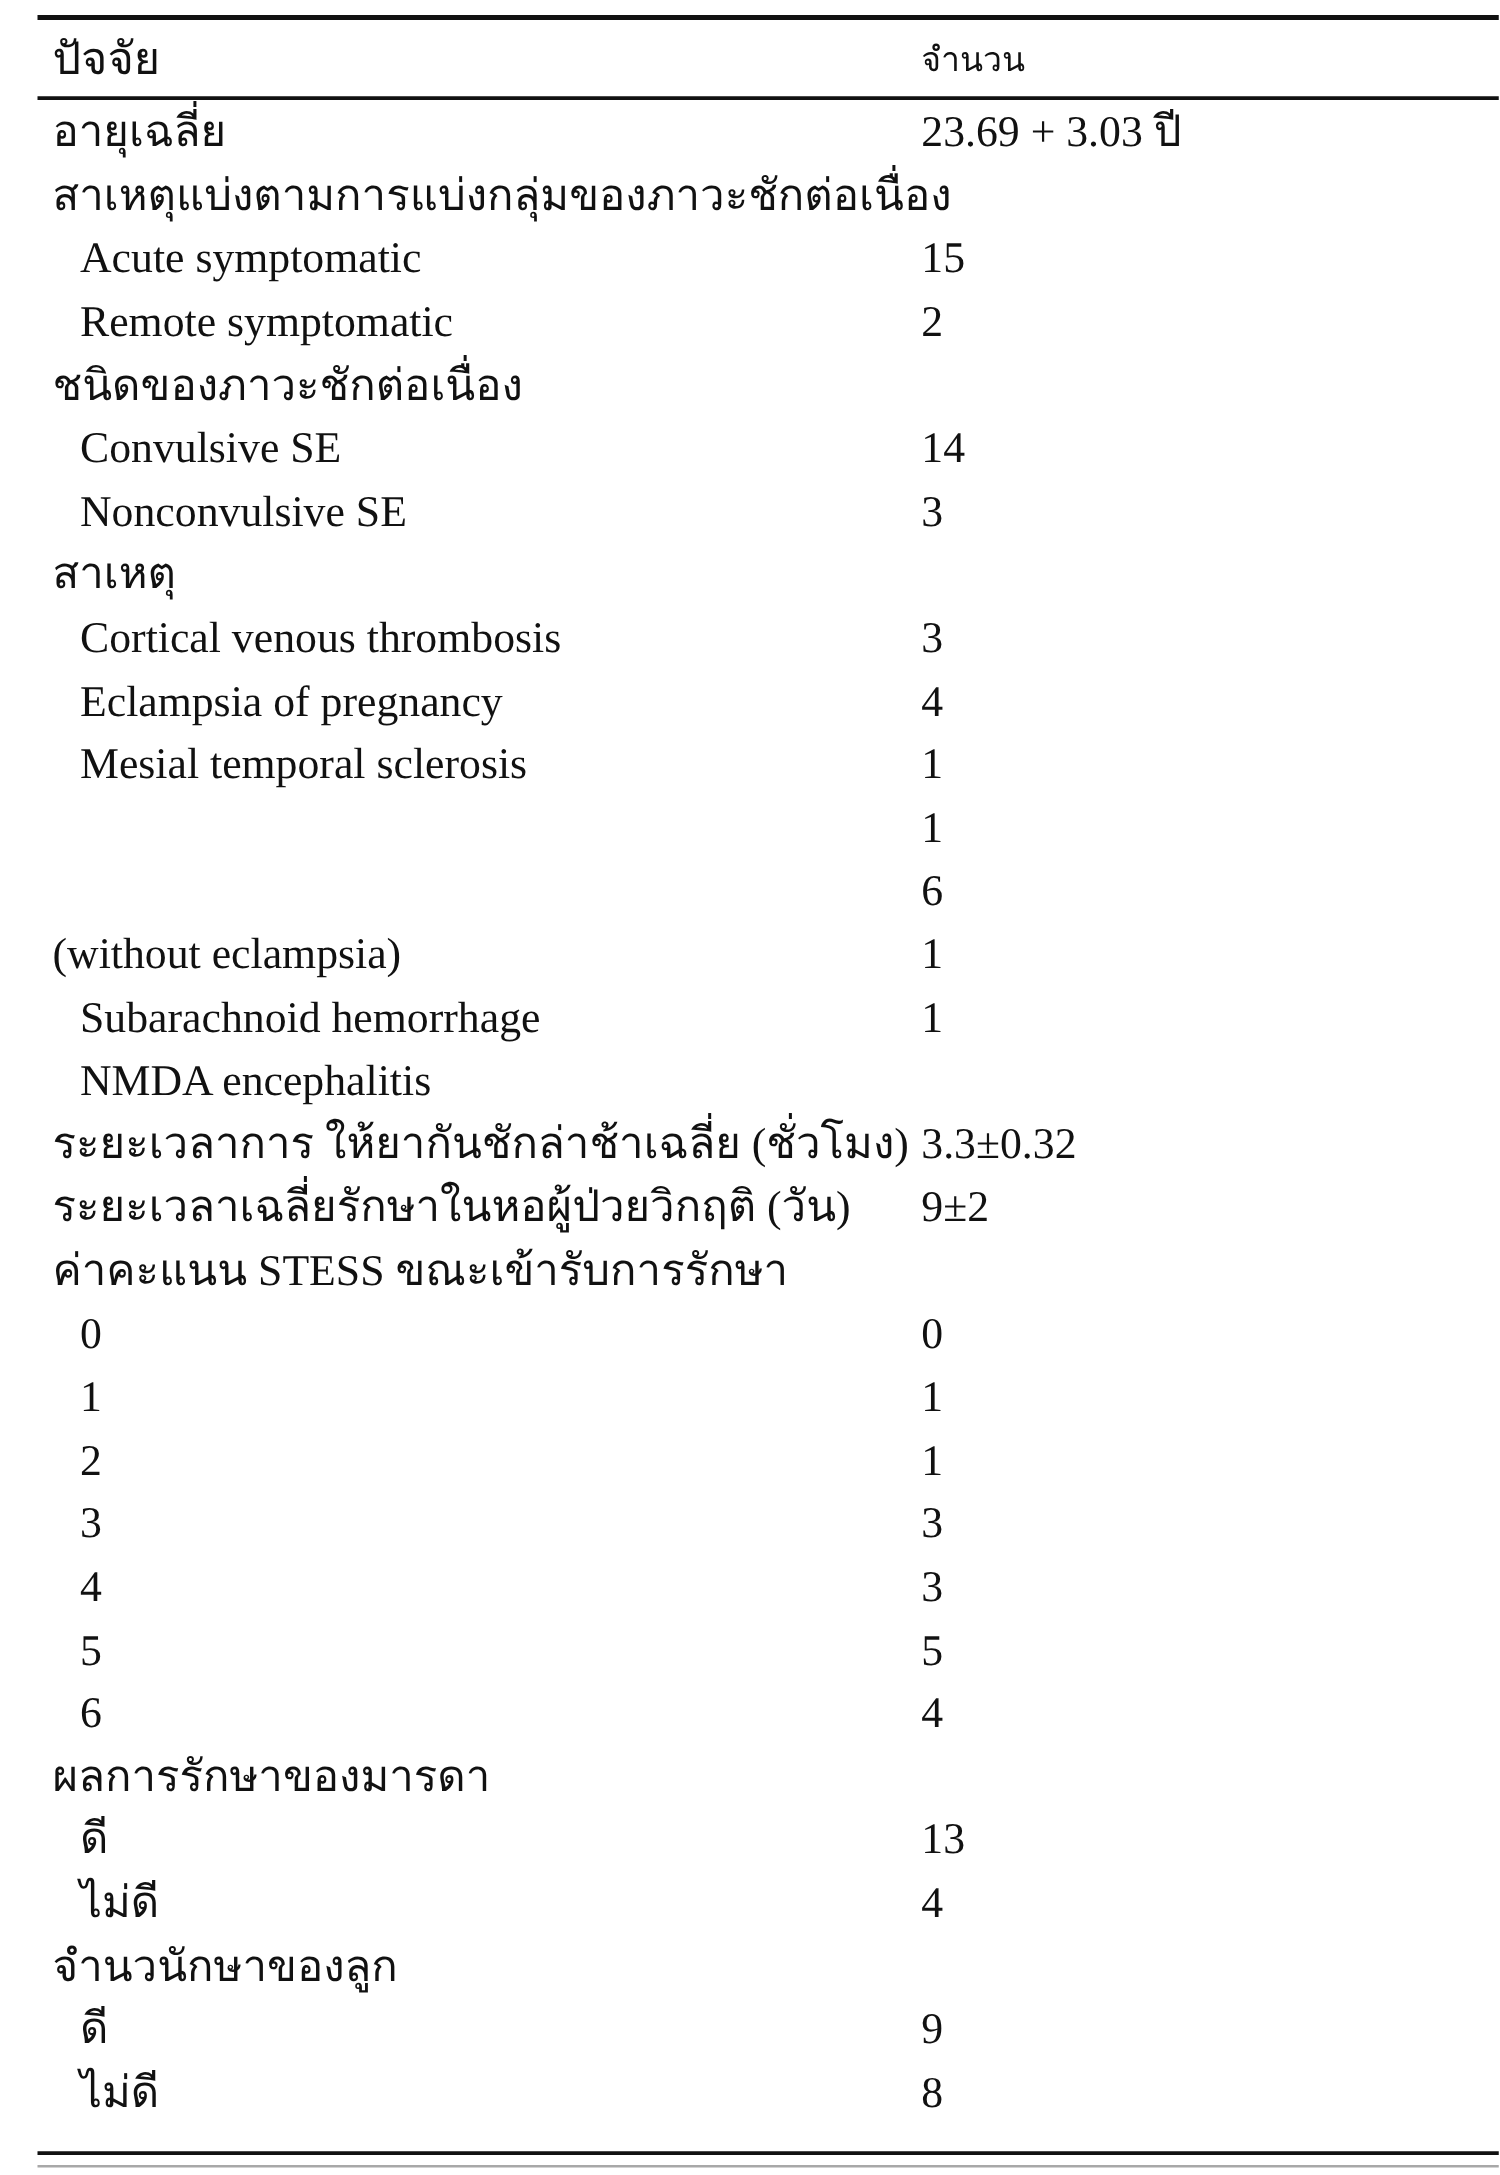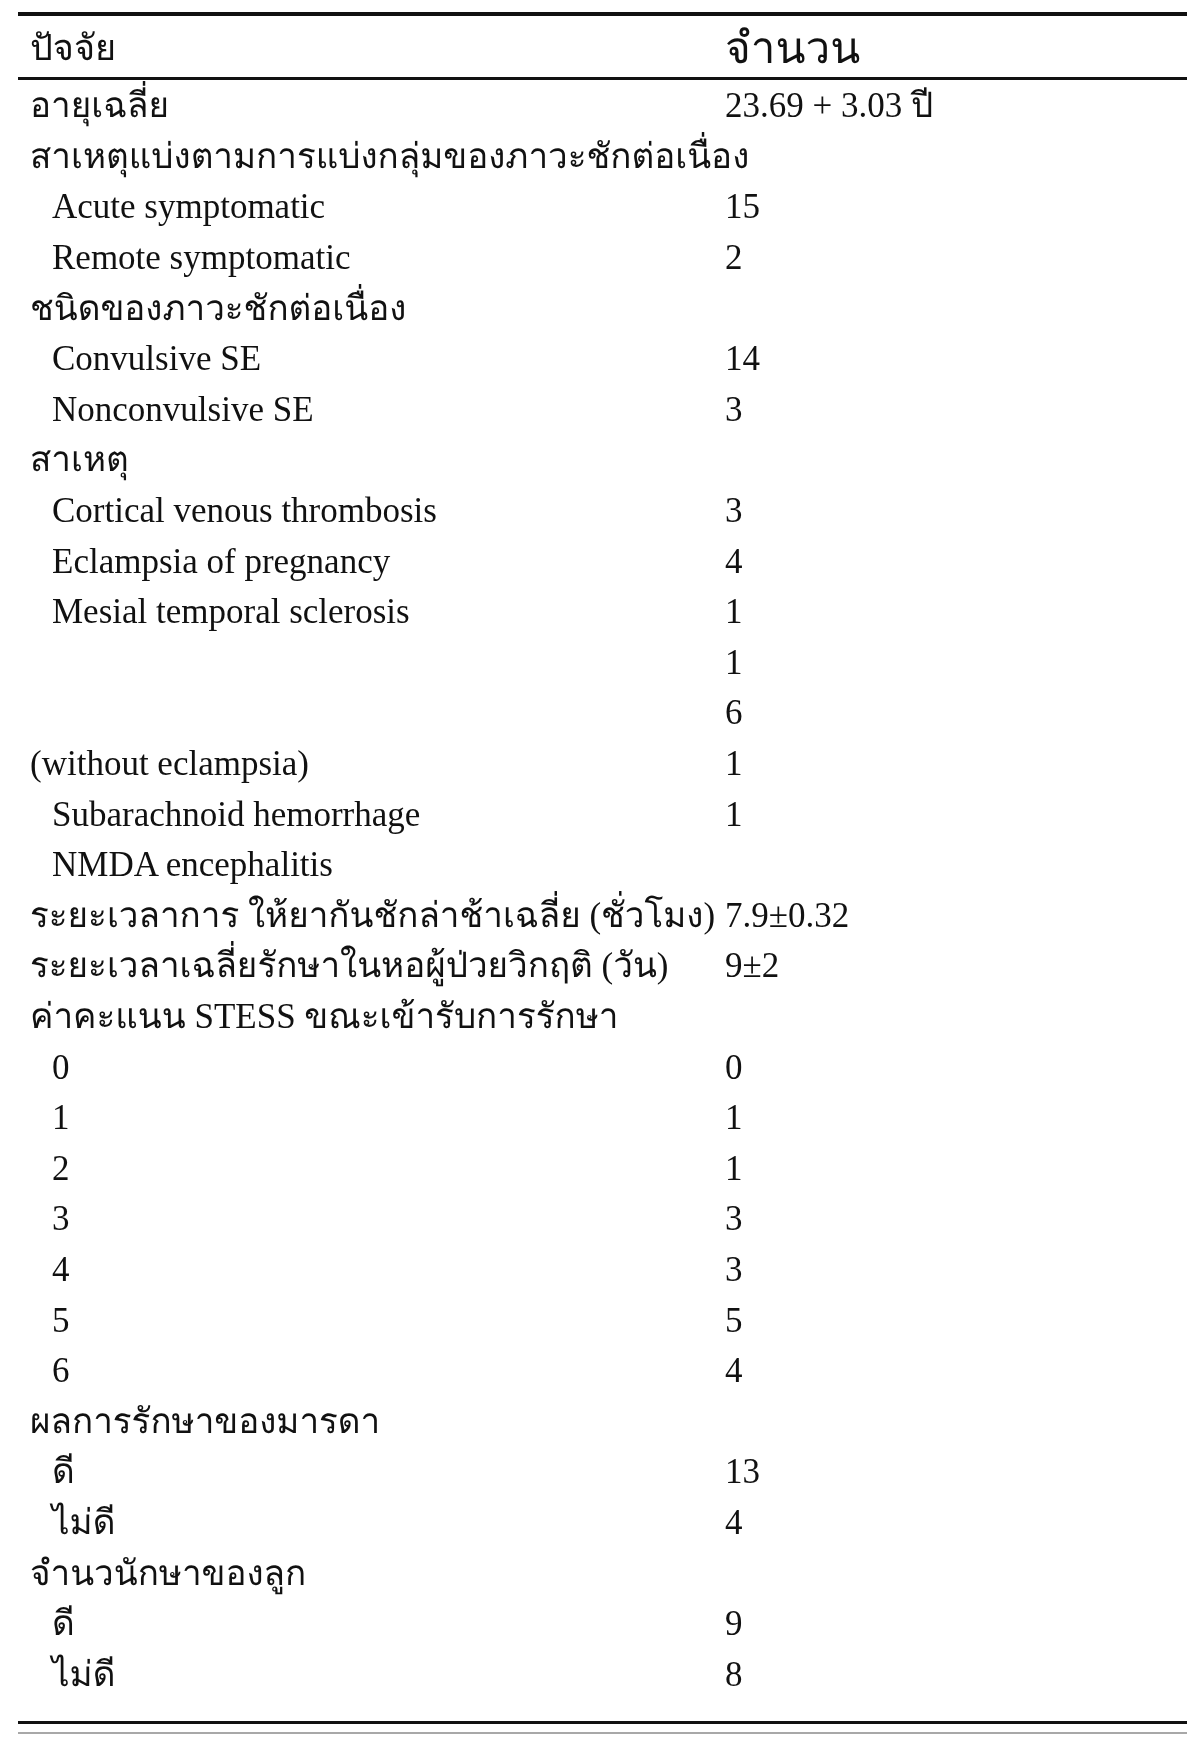--- a/index.html
+++ b/index.html
@@ -9,20 +9,21 @@
     height: 1740px;
     font-family: "Liberation Serif", "DejaVu Serif", serif;
     color: #111111;
     position: relative;
     overflow: hidden;
   }
   .page {
     position: absolute;
     inset: 0;
     background: #ffffff;
+    margin-left: 12px;
   }
   .rule {
     position: absolute;
     left: 18px;
     width: 1169px;
     background: #111111;
   }
   .rule-top      { top: 12px;  height: 4px; }
   .rule-header   { top: 77px;  height: 3px; }
   .rule-bottom-1 { top: 1721px; height: 3px; }
@@ -41,21 +42,21 @@
     top: 50%;
     transform: translateY(-50%);
     font-size: 36px;
     white-space: nowrap;
   }
   .header-row .col-value {
     position: absolute;
     left: 725px;
     top: 50%;
     transform: translateY(-50%);
-    font-size: 44px;
+    font-size: 27px;
     white-space: nowrap;
   }
 
   .rows {
     position: absolute;
     top: 81px;
     left: 0;
     width: 1200px;
   }
   .row {
@@ -164,21 +165,21 @@
     <div class="cell value">1</div>
   </div>
 
   <div class="row">
     <div class="cell label indent-1">NMDA encephalitis</div>
     <div class="cell value"></div>
   </div>
 
   <div class="row">
     <div class="cell label indent-0">ระยะเวลาการ ให้ยากันชักล่าช้าเฉลี่ย (ชั่วโมง)</div>
-    <div class="cell value">7.9±0.32</div>
+    <div class="cell value">3.3±0.32</div>
   </div>
 
   <div class="row">
     <div class="cell label indent-0">ระยะเวลาเฉลี่ยรักษาในหอผู้ป่วยวิกฤติ (วัน)</div>
     <div class="cell value">9±2</div>
   </div>
 
   <div class="row">
     <div class="cell label indent-0">ค่าคะแนน STESS ขณะเข้ารับการรักษา</div>
     <div class="cell value"></div>

